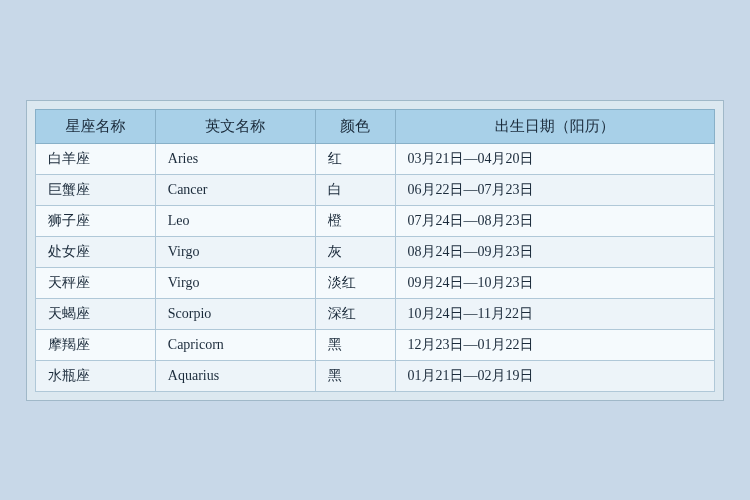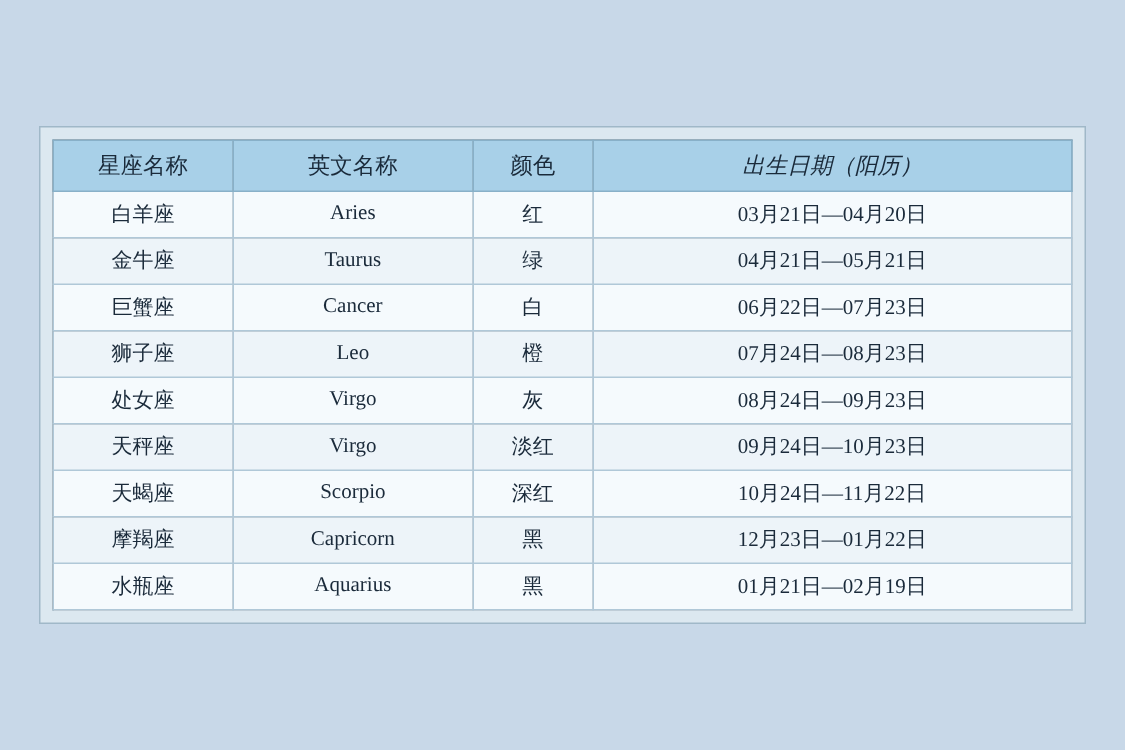--- a/index.html
+++ b/index.html
@@ -21,76 +21,69 @@
     .table-wrapper {
       background-color: #dce8f0;
       border: 1px solid #a0b8c8;
       padding: 8px;
       margin: 20px;
     }
 
     table {
       border-collapse: collapse;
       width: 680px;
-      background-color: #737373;
+      background-color: #c2410c;
     }
 
     thead tr th {
       background-color: #a8d0e8;
       border: 1px solid #88b0c8;
       padding: 7px 12px;
       text-align: center;
       font-weight: normal;
       font-size: 15px;
       color: #1a2a3a;
     }
 
     tbody tr td {
       border: 1px solid #b0c8d8;
       padding: 6px 12px;
-      text-align: center;
       font-size: 14px;
       color: #1a2a3a;
       background-color: #f5fafd;
     }
 
     tbody tr:nth-child(even) td {
       background-color: #edf4f9;
     }
 
     .col-chinese { width: 120px; }
     .col-english { width: 160px; }
     .col-color   { width: 80px; }
-    .col-date    { width: 320px; font-style: italic; }
+    .col-date    { width: 320px; }
   </style>
 </head>
 <body>
 
 <div class="table-wrapper">
   <table>
     <thead>
       <tr>
         <th class="col-chinese">星座名称</th>
         <th class="col-english">英文名称</th>
         <th class="col-color">颜色</th>
         <th class="col-date">出生日期（阳历）</th>
       </tr>
     </thead>
     <tbody id="table-body">
     <tr>
           <td>白羊座</td>
           <td>Aries</td>
           <td>红</td>
           <td>03月21日—04月20日</td>
-        </tr>
-        <tr>
-          <td>金牛座</td>
-          <td>Taurus</td>
-          <td>绿</td>
-          <td>04月21日—05月21日</td>
         </tr>
         <tr>
           <td>巨蟹座</td>
           <td>Cancer</td>
           <td>白</td>
           <td>06月22日—07月23日</td>
         </tr>
         <tr>
           <td>狮子座</td>
           <td>Leo</td>

